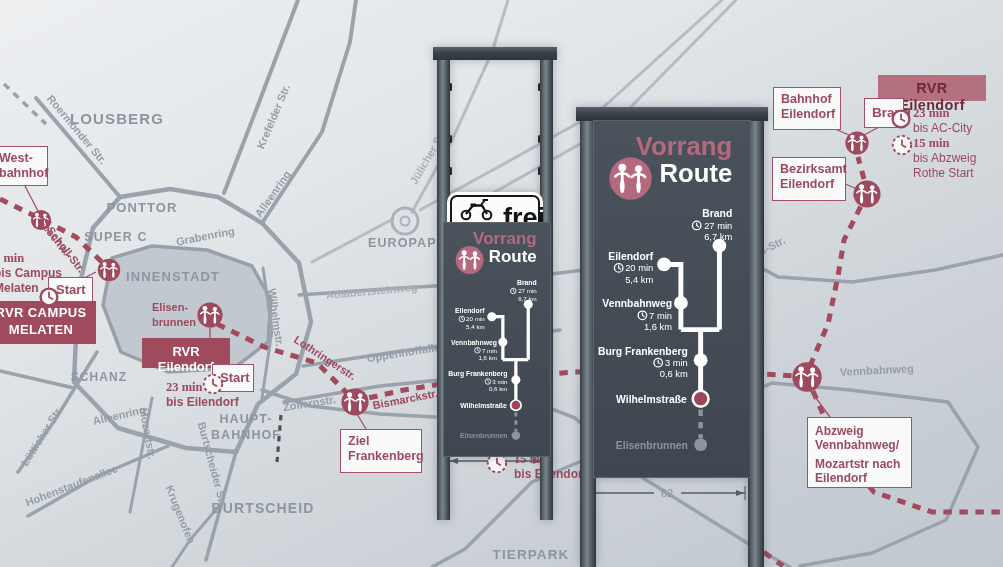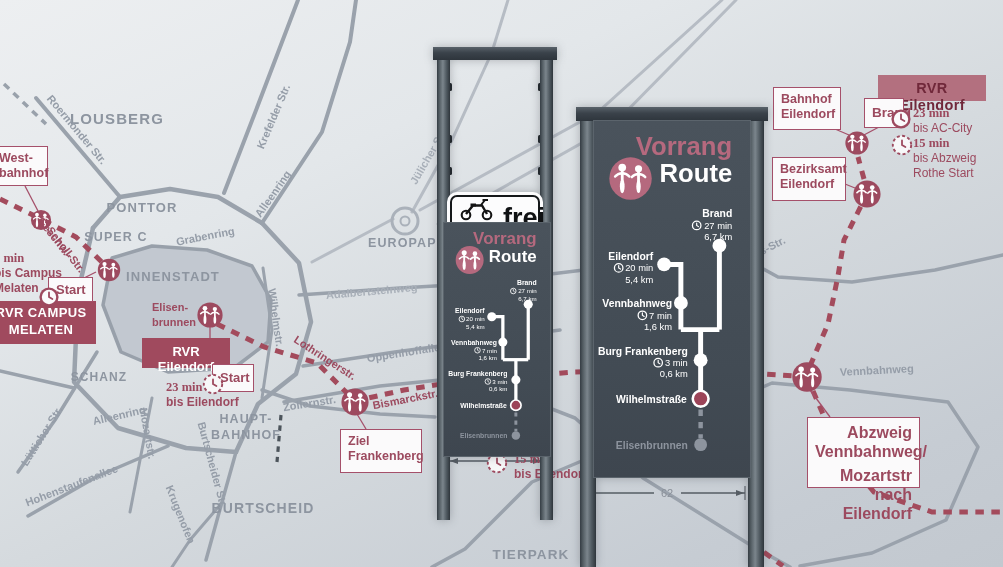--- a/index.html
+++ b/index.html
@@ -205,21 +205,21 @@
   <div class="map-box badge" style="left:878px;top:75px;width:108px;height:26px;">
     <span>RVR Eilendorf</span>
   </div>
   <div class="map-box" style="left:864px;top:98px;width:40px;height:30px;text-align:center;font-size:13.5px;padding-top:6px;">
     <span>Brand</span>
   </div>
   <div class="map-box" style="left:772px;top:157px;width:74px;height:44px;">
     <div>Bezirksamt</div>
     <div>Eilendorf</div>
   </div>
-  <div class="map-box" style="left:807px;top:417px;width:113px;height:71px;font-size:16px;padding:6px 7px;text-align:right;">
+  <div class="map-box" style="left:807px;top:417px;width:105px;height:71px;font-size:12px;padding:6px 7px;">
     <div>Abzweig</div>
     <div>Vennbahnweg/</div>
     <div style="height:5px;"></div>
     <div>Mozartstr nach</div>
     <div>Eilendorf</div>
   </div>
 
   <div class="tlab" style="left:-6px;top:251px;">
     <div class="b">8 min</div>
     <div class="rb3">bis Campus</div>

